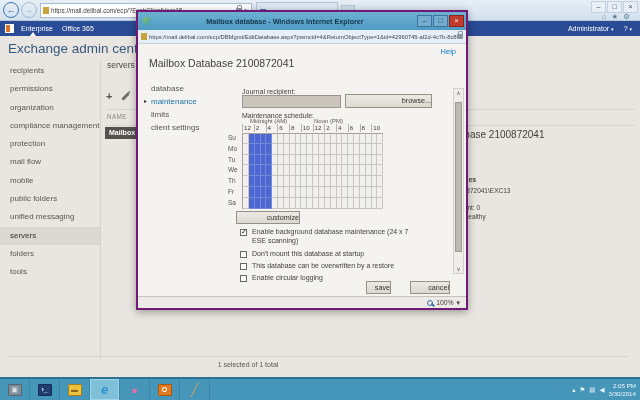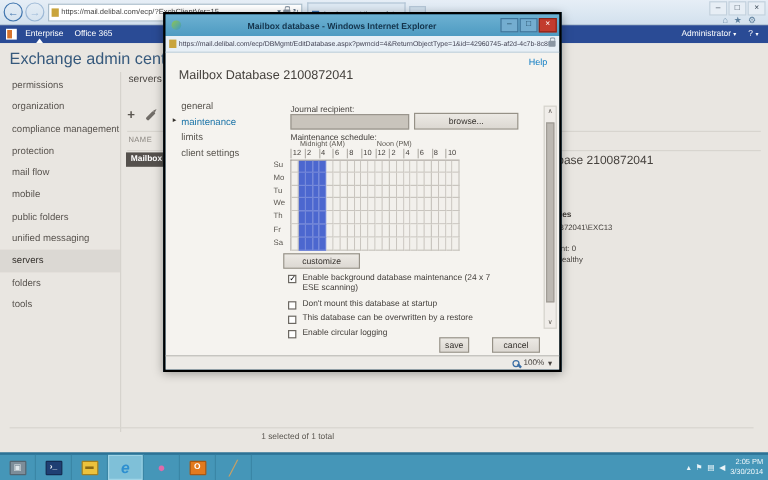--- a/index.html
+++ b/index.html
@@ -60,42 +60,42 @@
   .trash:before { content:''; position:absolute; top:-2px; left:-1px; width:9px; height:1.5px; background:#8a8680; }
   .hline { position:absolute; height:1px; background:#d8d5cf; }
   .name-col { position:absolute; left:107px; top:77px; font-size:6.3px; color:#8a8680; letter-spacing:.4px; }
   .sel-row { position:absolute; left:105px; top:91px; width:90px; height:12px; background:#55514d;
              color:#fff; font-size:7px; font-weight:bold; line-height:12px; padding-left:4px; }
   .det { position:absolute; color:#45413d; white-space:nowrap; }
   .list-status { position:absolute; left:106px; top:325px; width:284px; text-align:center; font-size:7px; color:#5a5650; }
 
   
   .dialog { position:absolute; left:136px; top:10px; width:332px; height:300px; z-index:10;
-            border:2px solid #000000; background:#0c4a6e; box-shadow:0 2px 8px rgba(0,0,0,.35); }
+            border:2px solid #701a75; background:#0c4a6e; box-shadow:0 2px 8px rgba(0,0,0,.35); }
   .dtitle { height:18px; background:linear-gradient(#6db1d2,#4e9bc2); display:flex; align-items:center; padding:0 2px; }
   .dfav { width:8px; height:8px; border-radius:50%; background:linear-gradient(135deg,#8cc553,#3f98c9); margin:0 3px; flex:none; }
   .dtitle-text { flex:1; text-align:center; font-size:7.2px; font-weight:bold; color:#14344c;
                  white-space:nowrap; overflow:hidden; }
   .db { width:15px; height:12px; font-size:7px; line-height:10px; text-align:center; margin-left:1px; flex:none;
         background:#74add0; border:1px solid #3e7499; color:#143a52; }
   .db.close { background:#c23b2e; border-color:#8e2418; color:#fff; }
   .durl { height:14px; background:#e7eff6; border-bottom:1px solid #c2d2dd; display:flex; align-items:center; padding:0 3px; }
   .durl .fav { width:6px; height:7px; background:#c9a43c; margin-right:2px; flex:none; }
   .durl-text { flex:1; font-size:5.8px; color:#445; white-space:nowrap; overflow:hidden; }
   .dbody { position:absolute; left:0; top:32px; width:328px; height:252px; background:#f5f3ef; }
   .help { position:absolute; right:10px; top:3px; font-size:7.5px; color:#0a7ac2; }
   .dheading { position:absolute; left:11px; top:13px; font-size:10.5px; color:#45413d; }
   .dlg-nav { position:absolute; left:13px; top:38px; }
   .dnav { height:13px; line-height:13px; font-size:8px; color:#5a5650; white-space:nowrap; position:relative; }
   .dnav.on { color:#1c74a8; font-weight:normal; }
   .dnav .mk { position:absolute; left:-7px; font-size:6px; color:#36322e; }
   .flabel { position:absolute; font-size:7px; color:#45413d; white-space:nowrap; }
   .jr-input { position:absolute; left:104px; top:51px; width:99px; height:13px; background:#c9c4bc; border:1px solid #9a958d; font-size:7px; }
   .btn { position:absolute; background:linear-gradient(#ece9e4,#dcd8d2); border:1px solid #969187;
-         font-size:7.2px; color:#36322e; text-align:center; }
+         font-size:7.2px; color:#36322e; text-align:right; }
   .sched-hdr { position:absolute; font-size:6px; color:#5a5650; white-space:nowrap; }
   .hours { position:absolute; left:104px; top:80px; width:141px; height:8px; display:flex; }
   .hours span { flex:0 0 11.75px; font-size:6.2px; color:#45413d; border-left:1px solid #b5b1ab; padding-left:1px; }
   .sched-grid { position:absolute; left:90px; top:89px; }
   .g-row { display:flex; height:10.8px; }
   .g-label { width:14px; font-size:6.5px; color:#5a5650; line-height:10.8px; }
   .g-cells { display:flex; border-left:1px solid #a5a09a; }
   .g-row:first-child .g-cells { border-top:1px solid #a5a09a; }
   .g-cell { flex:0 0 5.85px; border-right:1px solid #c9c5bf; border-bottom:1px solid #c9c5bf; background:#f2f0ec; }
   .g-cell.on { background:#4c67cf; border-right-color:#7589da; border-bottom-color:#7589da; }
@@ -167,20 +167,21 @@
     <span class="sb-tab" style="left:62px">Office 365</span>
     <span class="sb-right">
       <span><span>Administrator</span> <span class="caret">▾</span></span>
       <span><span>?</span> <span class="caret">▾</span></span>
     </span>
   </div>
 
   <div class="page">
     <div class="eac-title">Exchange admin center</div>
     <div class="sidebar" id="sidebar">
+        <div class="side-item">recipients</div>
         <div class="side-item">permissions</div>
         <div class="side-item">organization</div>
         <div class="side-item">compliance management</div>
         <div class="side-item">protection</div>
         <div class="side-item">mail flow</div>
         <div class="side-item">mobile</div>
         <div class="side-item">public folders</div>
         <div class="side-item">unified messaging</div>
         <div class="side-item sel">servers</div>
         <div class="side-item">folders</div>
@@ -220,21 +221,21 @@
   <div class="durl">
     <span class="fav"></span>
     <span class="durl-text">https://mail.delibal.com/ecp/DBMgmt/EditDatabase.aspx?pwmcid=4&amp;ReturnObjectType=1&amp;id=42960745-af2d-4c7b-8c80-93d7703</span>
     <span class="lock"></span>
   </div>
 
   <div class="dbody">
     <span class="help">Help</span>
     <div class="dheading">Mailbox Database 2100872041</div>
     <div class="dlg-nav" id="dlg-nav">
-        <div class="dnav"><span>general</span></div>
+        <div class="dnav"><span>database</span></div>
         <div class="dnav on"><span class="mk">▸</span><span>maintenance</span></div>
         <div class="dnav"><span>limits</span></div>
         <div class="dnav"><span>client settings</span></div>
       </div>
 
     <div class="flabel" style="left:104px;top:44px">Journal recipient:</div>
     <div class="jr-input"></div>
     <div class="btn" style="left:207px;top:50px;width:87px;height:14px;line-height:12px">browse...</div>
 
     <div class="flabel" style="left:104px;top:68px">Maintenance schedule:</div>

